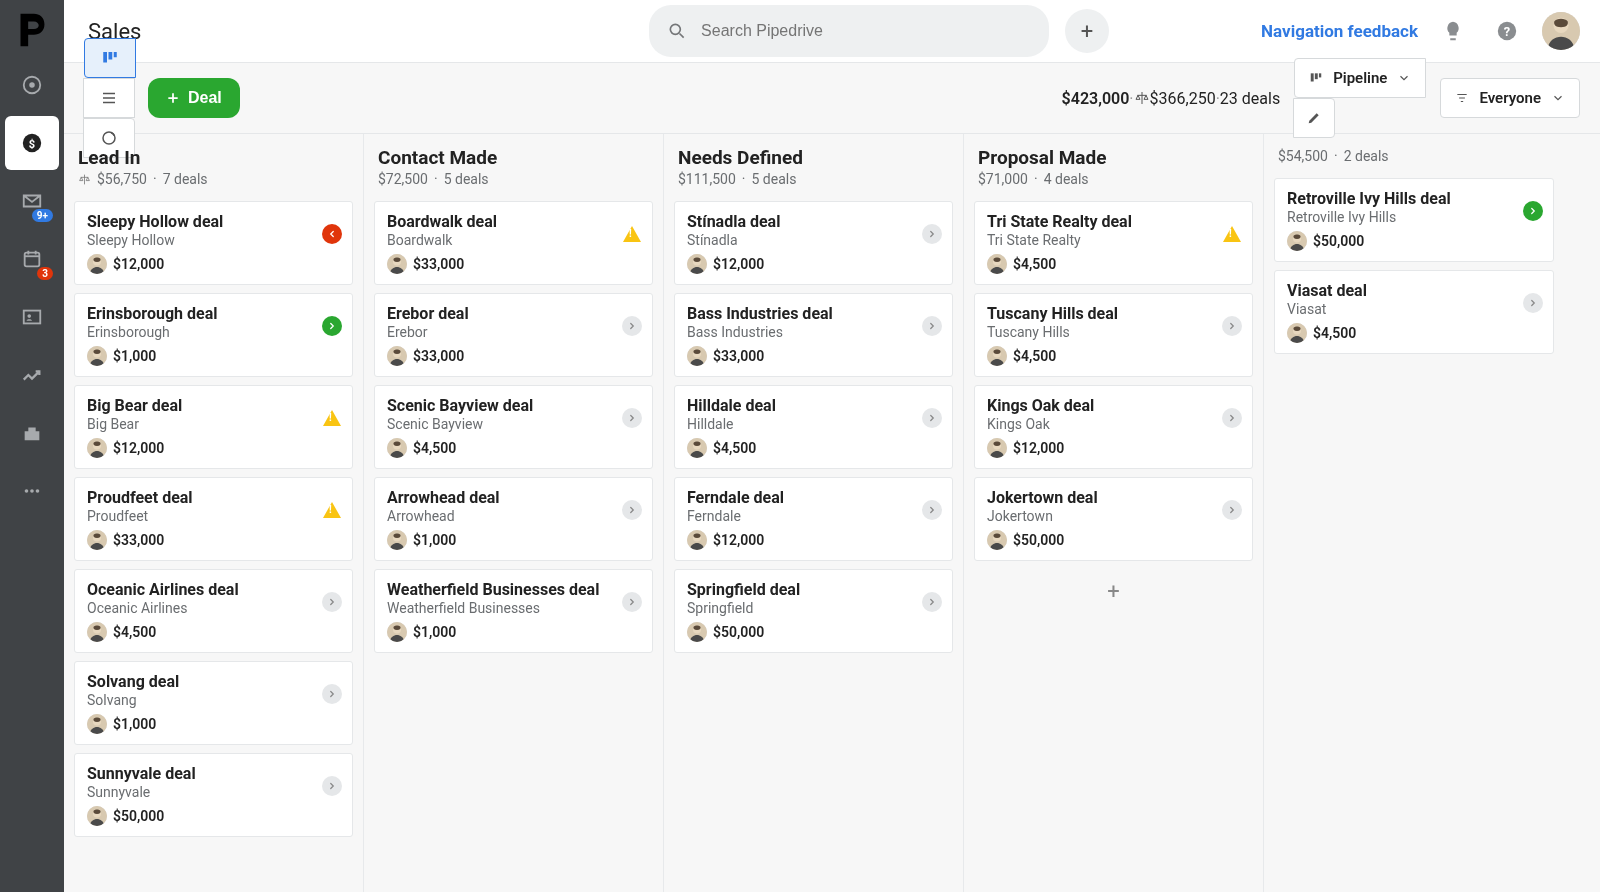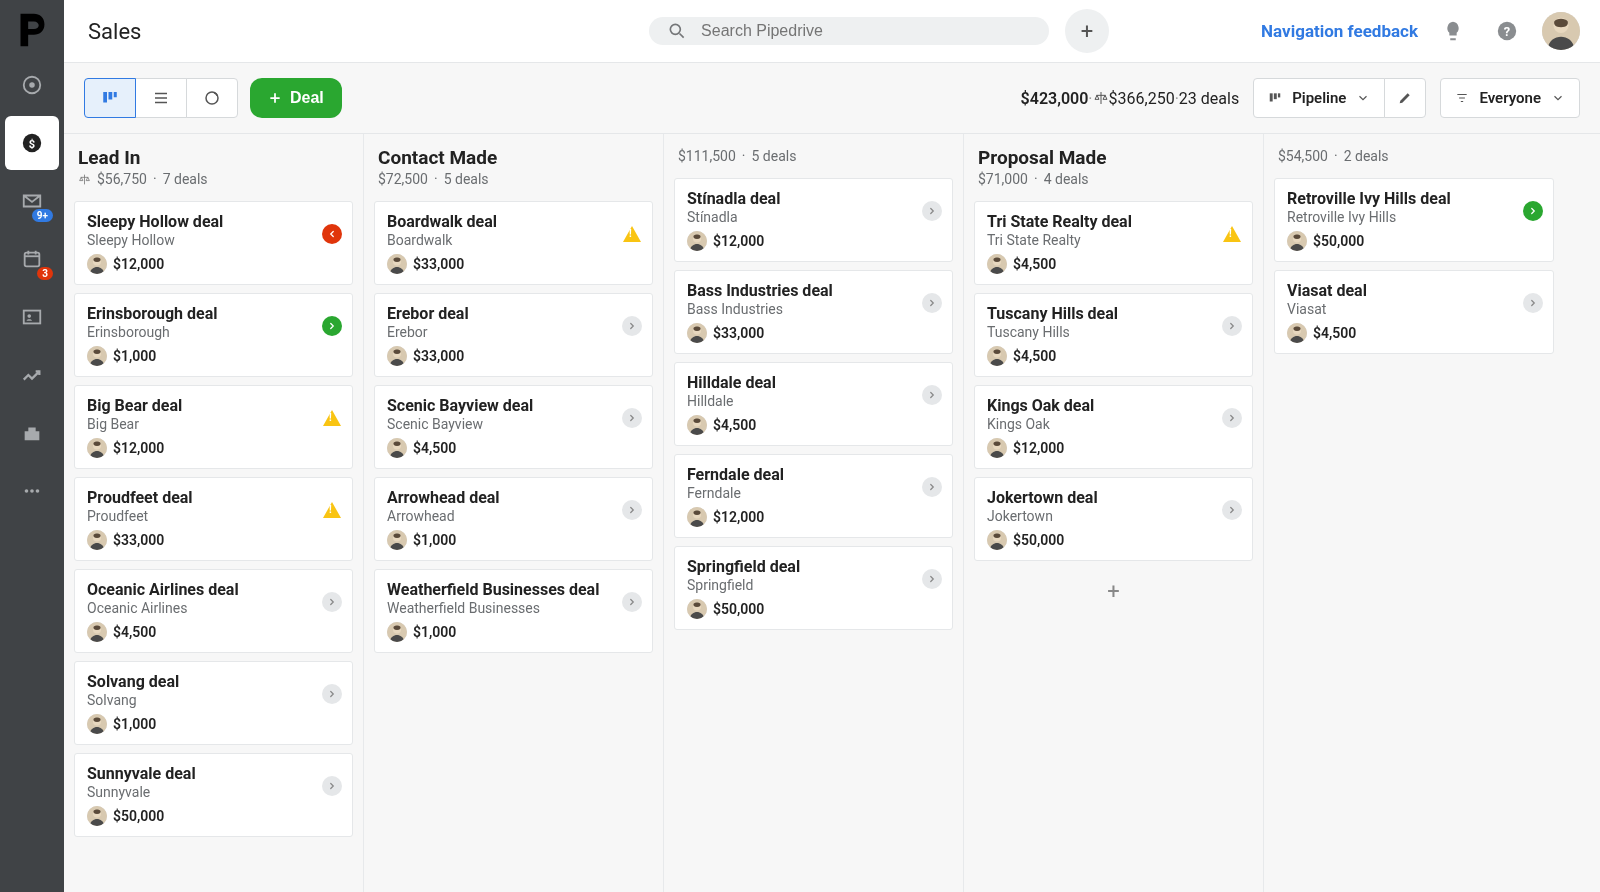--- a/index.html
+++ b/index.html
@@ -14,33 +14,33 @@
 .sidebar-item svg { width:22px; height:22px; fill: currentColor; }
 .badge-blue { position:absolute; bottom:6px; right:6px; background:#317ae2; color:#fff; font-size:10px; border-radius:10px; padding:1px 5px; font-weight:bold; }
 .badge-red { position:absolute; bottom:6px; right:6px; background:#e0350b; color:#fff; font-size:10px; border-radius:10px; padding:1px 5px; font-weight:bold; }
 
 
 .main { flex:1; display:flex; flex-direction:column; }
 
 
 .topbar { height: 62px; background:#fff; display:flex; align-items:center; padding:0 20px; gap: 16px; }
 .page-title { font-size: 22px; font-weight: 400; margin-right: auto; padding-left: 4px;}
-.search-box { width: 400px; height:28px; background:#eef0f1; border-radius: 22px; display:flex; align-items:center; padding: 0 18px; gap:14px; color:#747678; cursor:text; }
+.search-box { width: 400px; height:52px; background:#eef0f1; border-radius: 22px; display:flex; align-items:center; padding: 0 18px; gap:14px; color:#747678; cursor:text; }
 .search-box svg { width:20px; height:20px; fill:#747678; }
 .search-input { background:transparent; border:none; outline:none; font-size:16px; color:#747678; flex:1; }
 .plus-circle { width:44px; height:44px; border-radius:50%; background:#eef0f1; display:flex; align-items:center; justify-content:center; cursor:pointer; font-size:22px; color:#555; }
 .nav-feedback { color:#317ae2; font-weight:700; font-size:17px; cursor:pointer; }
 .top-icon { width:38px; height:38px; border-radius:50%; display:flex; align-items:center; justify-content:center; cursor:pointer; }
 .top-icon svg { width:22px; height:22px; fill:#8a8d90; }
 .avatar { width:38px; height:38px; border-radius:50%; overflow:hidden; background:#ddd; cursor:pointer; }
 .avatar svg { width:100%; height:100%; }
 
 
 .toolbar { height: 72px; background:#f7f7f7; border-top:1px solid #e5e7e9; border-bottom:1px solid #e5e7e9; display:flex; align-items:center; padding:0 20px; gap:12px; }
-.btn-group { display:flex; }
+.btn-group { display:flex;flex-direction:column; }
 .btn-seg { height:40px; width:52px; border:1px solid #d6d9db; background:#fff; display:flex; align-items:center; justify-content:center; cursor:pointer; }
 .btn-seg:first-child { border-radius:4px 0 0 4px; }
 .btn-seg:last-child { border-radius:0 4px 4px 0; }
 .btn-seg + .btn-seg { margin-left:-1px; }
 .btn-seg.active { background:#e6f0fb; border-color:#317ae2; color:#317ae2; position:relative; z-index:1; }
 .btn-seg svg { width:18px; height:18px; fill: currentColor; }
 .add-deal-btn { height:40px; background:#2aa730; color:#fff; border:none; border-radius:12px; padding:0 18px; display:flex; align-items:center; gap:8px; font-size:16px; font-weight:600; cursor:pointer; }
 .add-deal-btn svg { width:14px; height:14px; fill:#fff; }
 
 .toolbar-right { margin-left:auto; display:flex; align-items:center; gap:14px; }
@@ -486,20 +486,21 @@
       <div class="card-status gray">
                 <svg viewBox="0 0 24 24">
                   <path d="M9 6l6 6-6 6" fill="none" stroke="currentColor" stroke-width="3" stroke-linecap="round"></path>
                 </svg>
               </div>
     </div>
           </div>
   </div>
         <div class="column">
     <div class="col-header">
+      <div class="col-title">Needs Defined</div>
       <div class="col-sub">
 
         <span>$111,500</span>
         <span>·</span>
         <span>5 deals</span>
       </div>
     </div>
     <div class="cards">
             <div class="card">
       <div class="card-title">Stínadla deal</div>

